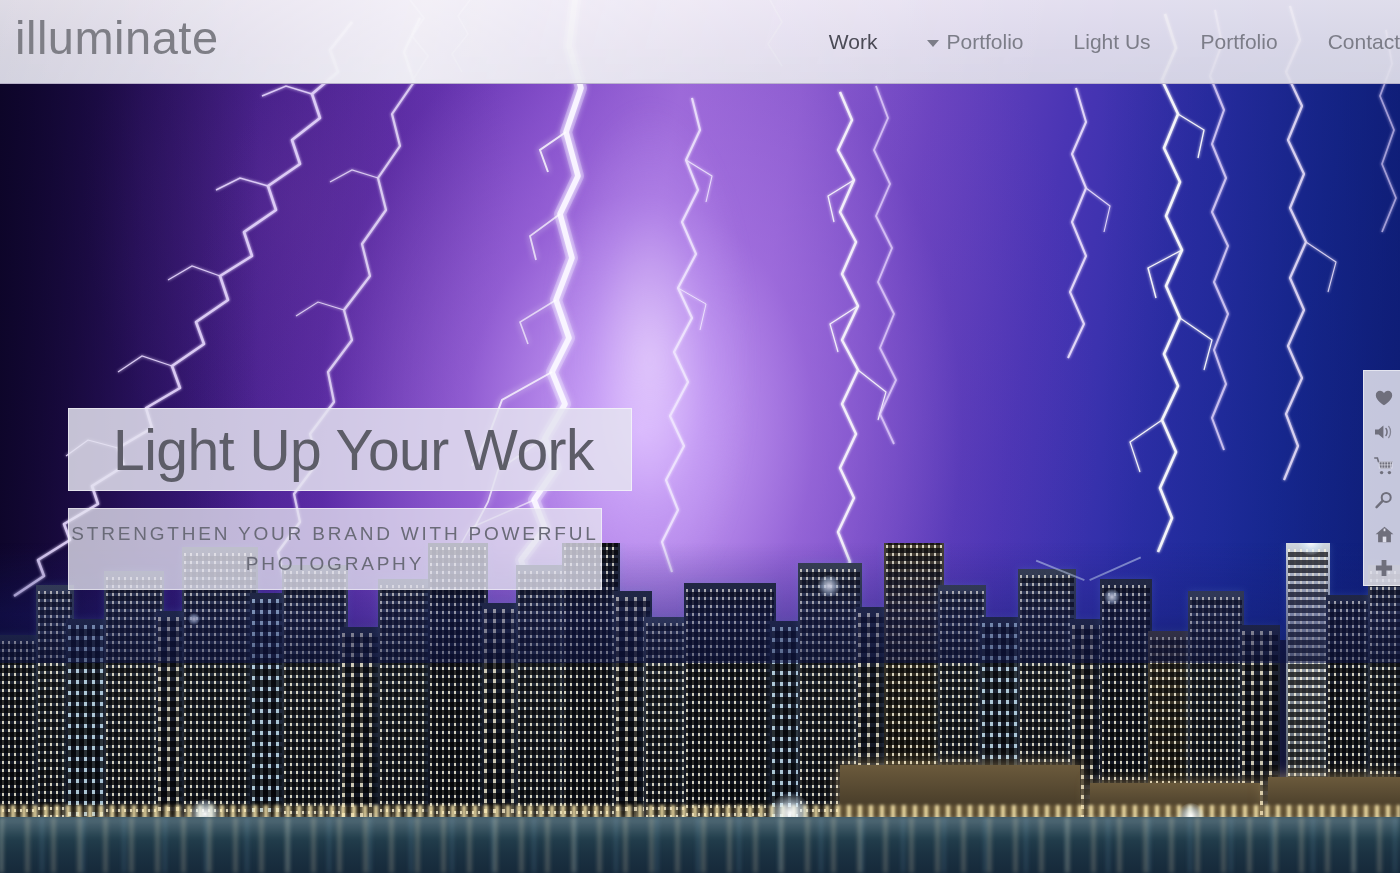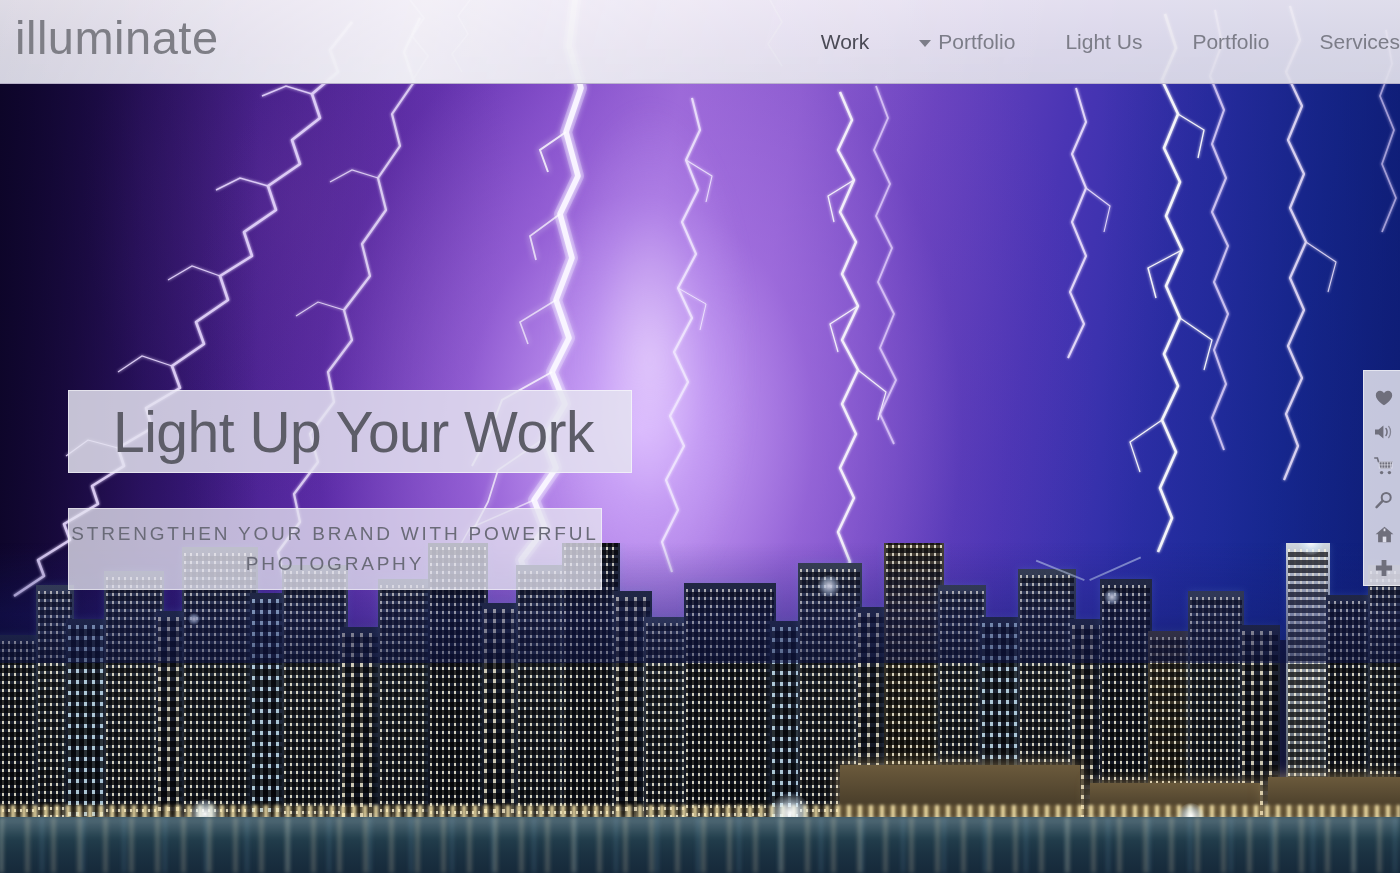--- a/index.html
+++ b/index.html
@@ -165,21 +165,21 @@
   .caret {
     display:inline-block; width:0; height:0;
     border-left:6px solid transparent;
     border-right:6px solid transparent;
     border-top:7px solid #7c7d88;
     position:relative; top:1px;
   }
 
   
   .hero-headline-box {
-    position:absolute; left:68px; top:390px; width:564px; height:83px;
+    position:absolute; left:68px; top:408px; width:564px; height:83px;
     background:rgba(228,227,240,0.85);
     border:1px solid rgba(255,255,255,0.55);
     display:flex; align-items:center;
     z-index:20;
   }
   .hero-headline {
     font-size:57px; line-height:62px; font-weight:300;
     color:#5d5d68; letter-spacing:-0.5px;
     padding-left:44px; white-space:nowrap;
   }
@@ -388,21 +388,21 @@
         <span class="caret"></span>
         <span>Portfolio</span>
       </div>
       <div class="nav-item">
         <span>Light Us</span>
       </div>
       <div class="nav-item">
         <span>Portfolio</span>
       </div>
       <div class="nav-item">
-        <span>Services</span>
+        <span>Contact</span>
       </div>
     </nav>
   </header>
 
   <div class="hero-headline-box">
     <div class="hero-headline">Light Up Your Work</div>
   </div>
 
   <div class="hero-sub-box">
     <div class="hero-sub">STRENGTHEN YOUR BRAND WITH POWERFUL PHOTOGRAPHY</div>

